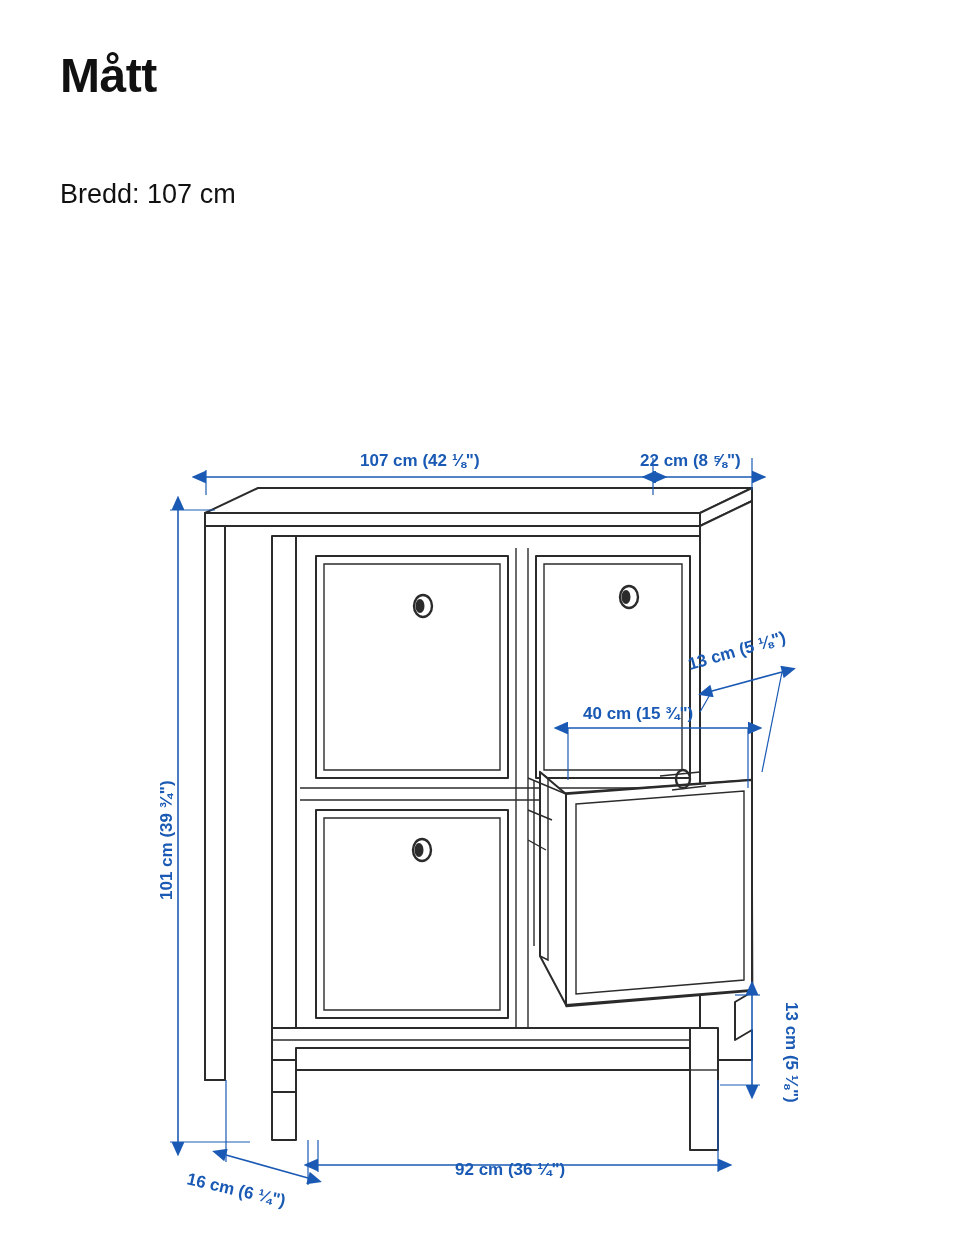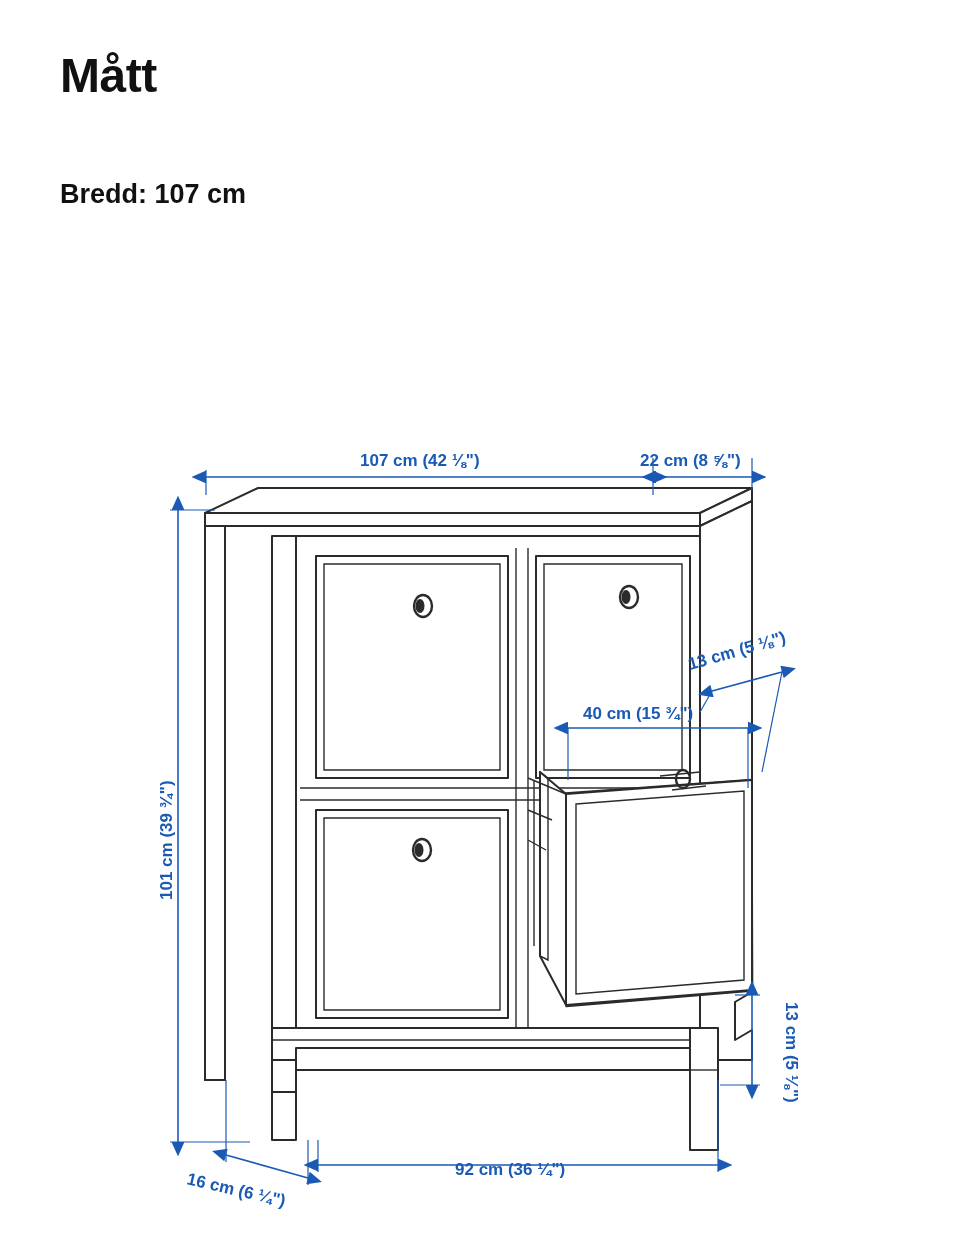--- a/index.html
+++ b/index.html
@@ -34,24 +34,24 @@
     left: 60px;
     top: 168px;
     font-size: 27px;
     line-height: 52px;
     color: #111111;
   }
   .spec-row {
     white-space: nowrap;
   }
   .spec-label {
-    font-weight: bold;
+    font-weight: normal;
   }
   .spec-value {
-    font-weight: bold;
+    font-weight: normal;
   }
   .drawing {
     position: absolute;
     left: 0;
     top: 380px;
     width: 960px;
     height: 860px;
   }
   .drawing svg {
     display: block;

